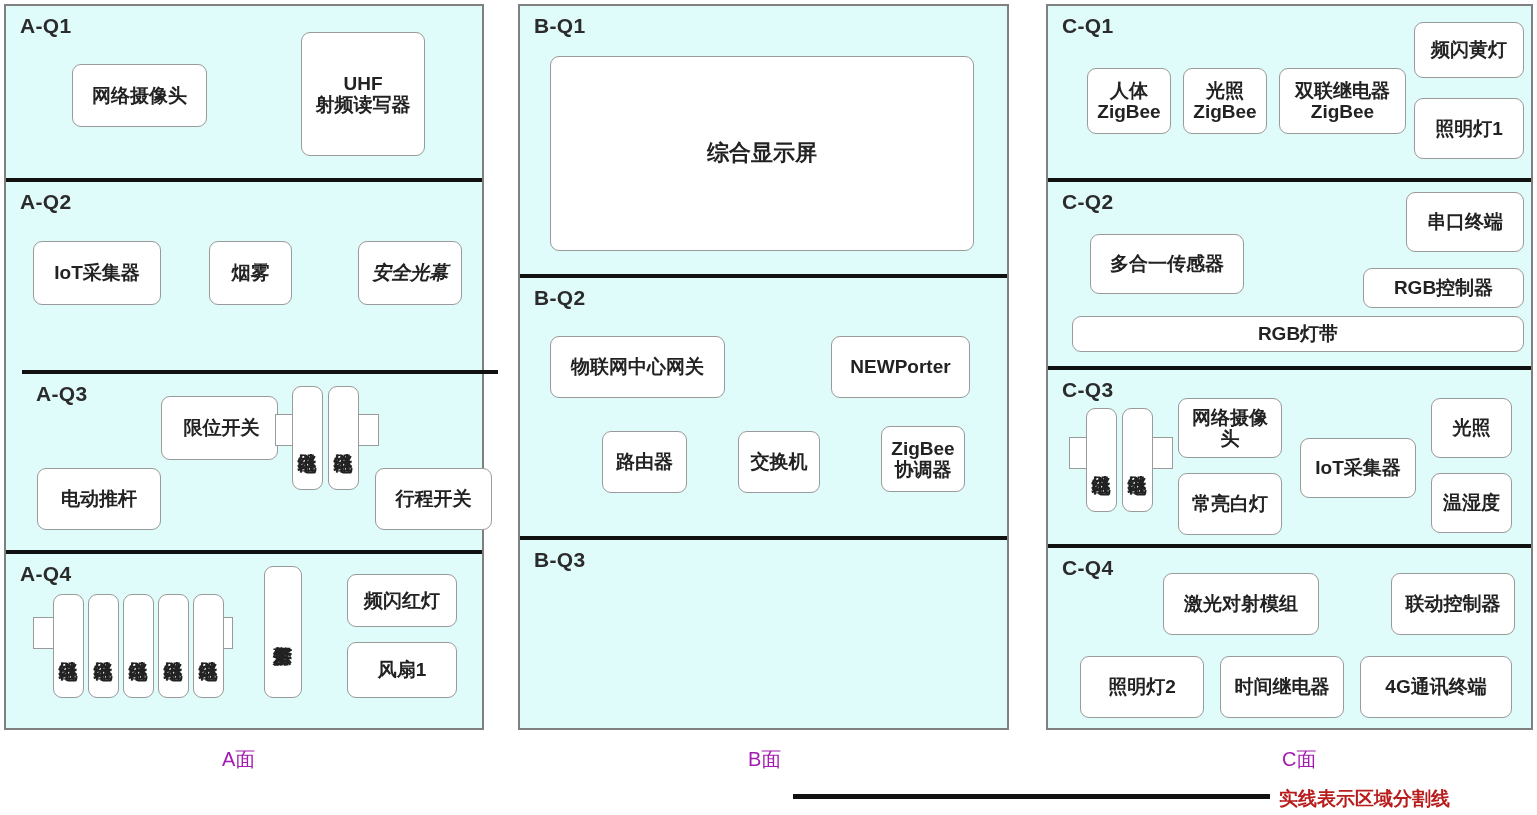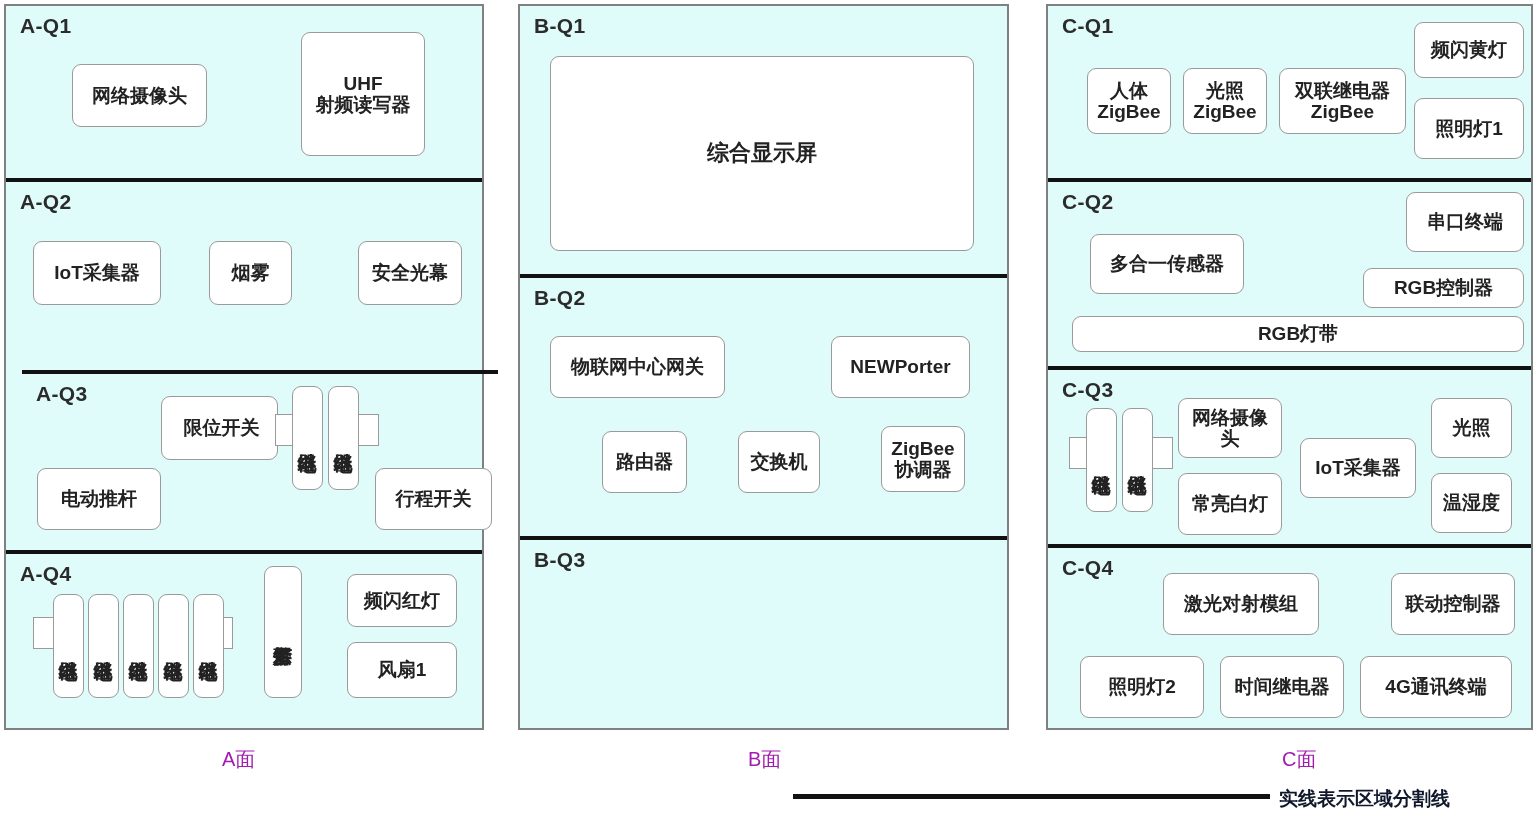--- a/index.html
+++ b/index.html
@@ -133,21 +133,21 @@
   
   .legend-line {
     position: absolute;
     background: #111111;
     height: 5px;
   }
   .legend-text {
     position: absolute;
     font-size: 19px;
     font-weight: bold;
-    color: #0f172a;
+    color: #b91c1c;
     white-space: nowrap;
   }
 </style>
 </head>
 <body>
 
 <div class="board">
 
   <div class="panel col-a">
 
@@ -155,21 +155,21 @@
       <div class="zone-label">A-Q1</div>
       <div class="dev" style="left:66px; top:58px; width:135px; height:63px;">网络摄像头</div>
       <div class="dev" style="left:295px; top:26px; width:124px; height:124px;">UHF
 射频读写器</div>
     </div>
 
     <div class="zone" style="height:192px;">
       <div class="zone-label">A-Q2</div>
       <div class="dev" style="left:27px; top:59px; width:128px; height:64px;">IoT采集器</div>
       <div class="dev" style="left:203px; top:59px; width:83px; height:64px;">烟雾</div>
-      <div class="dev" style="left:352px; top:59px; width:104px; height:64px;">安全光幕</div>
+      <div class="dev" style="left:352px; top:59px; width:104px; height:64px;font-style:italic;">安全光幕</div>
     </div>
 
     <div class="zone" style="height:180px;margin-left:16px;">
       <div class="zone-label">A-Q3</div>
       <div class="dev" style="left:139px; top:22px; width:117px; height:64px;padding-left:8px;">限位开关</div>
       <div class="tab" style="left:253px; top:40px; width:24px; height:32px;"></div>
       <div class="tab" style="left:333px; top:40px; width:24px; height:32px;"></div>
       <div class="relay" style="left:270px; top:12px; width:31px; height:104px;">继电器</div>
       <div class="relay" style="left:306px; top:12px; width:31px; height:104px;">继电器</div>
       <div class="dev" style="left:15px; top:94px; width:124px; height:62px;">电动推杆</div>

